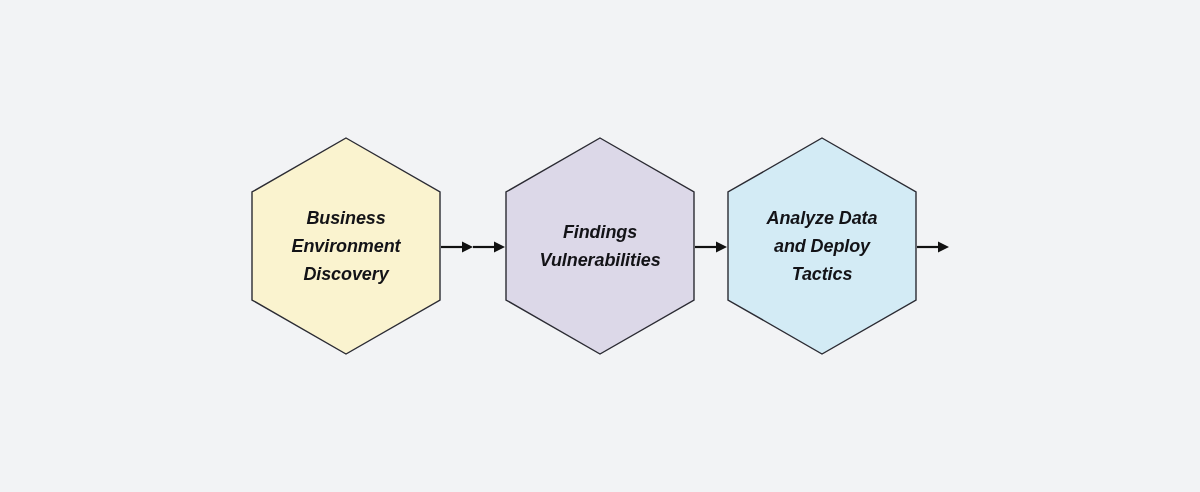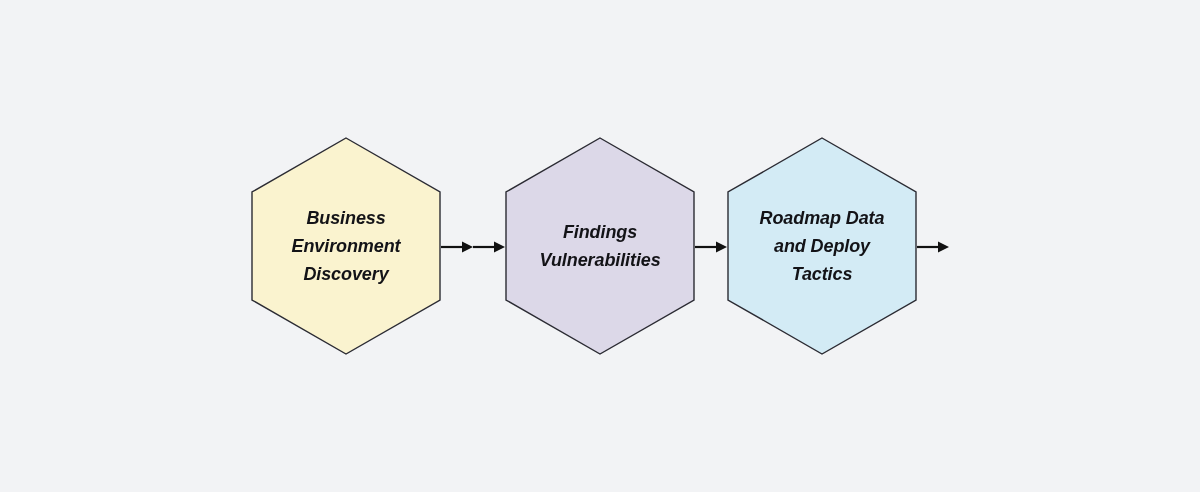--- a/index.html
+++ b/index.html
@@ -123,21 +123,21 @@
       <svg viewBox="0 0 32 218">
         <line x1="0" y1="110" x2="24" y2="110" stroke="#111111" stroke-width="2.2"></line>
         <polygon points="32,110 21,104.5 21,115.5" fill="#111111"></polygon>
       </svg>
     </div>
 
     <div class="node-wrap">
       <svg class="hex-svg" viewBox="0 0 190 218" preserveAspectRatio="none">
         <polygon points="95,1 189,55 189,163 95,217 1,163 1,55" fill="#d3ebf5" stroke="#2b2b33" stroke-width="1.4"></polygon>
       </svg>
-      <div class="hex-label">Roadmap Data
+      <div class="hex-label">Analyze Data
 and Deploy
 Tactics</div>
     </div>
 
     <div class="connector">
       <svg viewBox="0 0 32 218">
         <line x1="0" y1="110" x2="24" y2="110" stroke="#111111" stroke-width="2.2"></line>
         <polygon points="32,110 21,104.5 21,115.5" fill="#111111"></polygon>
       </svg>
     </div>

